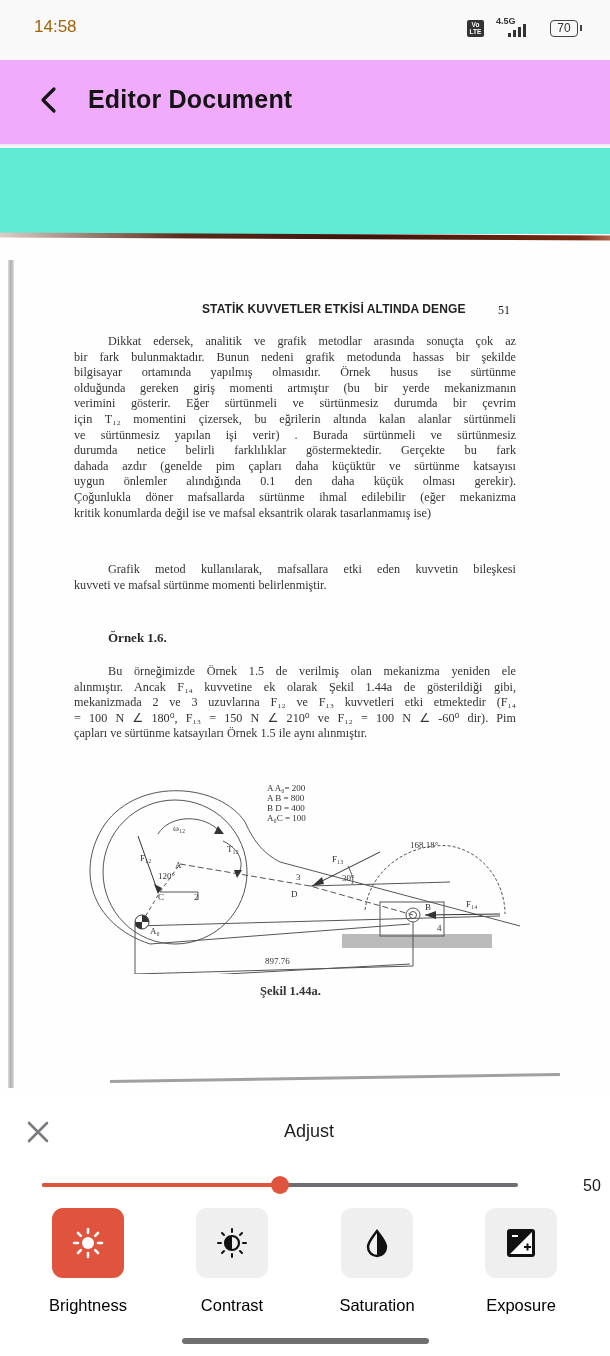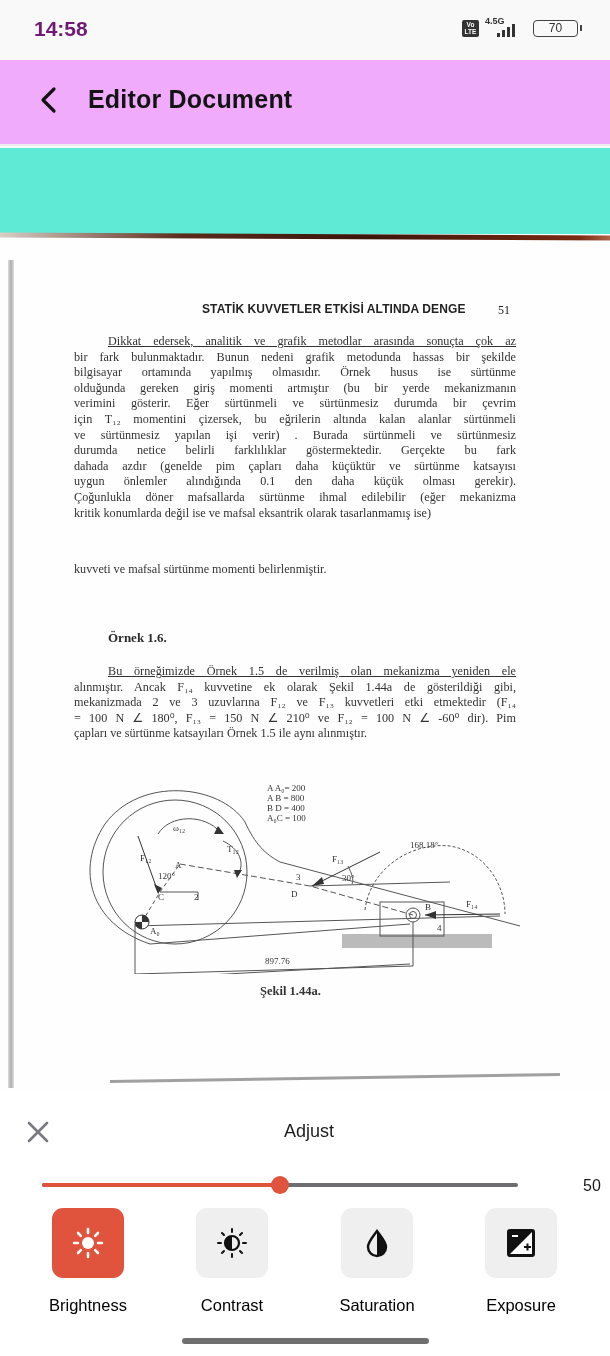--- a/index.html
+++ b/index.html
@@ -1,43 +1,43 @@
 <!DOCTYPE html>
 <html><head>
 <meta charset="utf-8">
 <style>
   * { box-sizing: border-box; margin: 0; padding: 0; }
   html, body { width: 610px; height: 1356px; overflow: hidden; background: #f9f9f9; font-family: "Liberation Sans", sans-serif; }
   .status-bar { position: absolute; left: 0; top: 0; width: 610px; height: 60px; background: #f9f9f9; }
-  .status-time { position: absolute; left: 34px; top: 17px; font-size: 21px; color: #701a75; font-family: "Liberation Sans", sans-serif; font-weight: bold; }
-  .status-icons { position: absolute; right: 32px; top: 18px; display: flex; align-items: center; gap: 6px; }
+  .status-time { position: absolute; left: 34px; top: 17px; font-size: 17px; color: #a16207; font-family: "Liberation Sans", sans-serif; }
+  .status-icons { position: absolute; right: 32px; top: 18px; display: flex; align-items: center; gap: 12px; }
   .volte { width: 17px; height: 17px; background: #333; color: #fff; font-size: 6.5px; line-height: 7.5px; text-align: center; border-radius: 2px; padding-top: 1px; font-weight: bold; }
   .net { position: relative; width: 42px; height: 20px; }
   .net-label { position: absolute; left: 0; top: -2px; font-size: 9px; font-weight: bold; color: #333; }
   .bars { position: absolute; left: 12px; bottom: 1px; display: flex; align-items: flex-end; gap: 2px; }
   .bars span { display: block; width: 3px; background: #333; }
-  .battery { position: relative; width: 45px; height: 17px; border: 1.6px solid #444; border-radius: 4px; font-size: 12px; text-align: center; line-height: 14px; color: #333; }
+  .battery { position: relative; width: 28px; height: 17px; border: 1.6px solid #444; border-radius: 4px; font-size: 12px; text-align: center; line-height: 14px; color: #333; }
   .battery::after { content: ""; position: absolute; right: -5px; top: 4px; width: 2px; height: 6px; background: #444; }
 
   .app-bar { position: absolute; left: 0; top: 60px; width: 610px; height: 86px; background: #f0abfc; border-bottom: 2px solid #ececec; }
   .back-btn { position: absolute; left: 30px; top: 22px; width: 36px; height: 36px; display: flex; align-items: center; justify-content: center; cursor: pointer; }
   .page-title { position: absolute; left: 88px; top: 25px; font-size: 25px; font-weight: bold; color: #141414; letter-spacing: 0.2px; }
 
   .doc-area { position: absolute; left: 0; top: 148px; width: 610px; height: 942px; background: #5eead4; overflow: hidden; }
   .doc-page { position: absolute; left: 0; top: 86px; width: 610px; height: 856px; background: #fefefe; }
   .page-edge-top { position: absolute; left: 0; top: 0; width: 610px; height: 5px; background: linear-gradient(90deg, #d9cfc8 0%, #5a2a1a 30%, #3a150a 60%, #7a2a12 95%, #b0664a 100%); transform: skewY(0.3deg); }
   .page-spine { position: absolute; left: 8px; top: 26px; width: 6px; height: 828px; background: linear-gradient(90deg, #d7d7d7, #9f9f9f 50%, #dddddd); opacity: 0.85; }
   .page-bottom-edge { position: absolute; left: 110px; top: 846px; width: 450px; height: 3px; background: #777; transform: rotate(-0.9deg); transform-origin: left; opacity: 0.7; }
 
   .running-head { position: absolute; left: 202px; top: 68px; font-size: 12px; font-weight: bold; color: #222; letter-spacing: 0.1px; white-space: nowrap; }
   .page-num { position: absolute; left: 498px; top: 69px; font-family: "Liberation Serif", serif; font-size: 12px; color: #222; }
   .para { position: absolute; left: 74px; width: 442px; font-family: "Liberation Serif", serif; font-size: 12.2px; line-height: 15.6px; color: #333; text-align: justify; }
   .para .ln { display: block; white-space: nowrap; text-align-last: justify; }
   .para .ln.last { text-align-last: left; }
-  .para .ln.indent { padding-left: 34px; text-decoration: underline; }
+  .para .ln.indent { padding-left: 34px; }
   .example-title { position: absolute; left: 108px; top: 396px; font-family: "Liberation Serif", serif; font-weight: bold; font-size: 13px; color: #2a2a2a; }
   .figure { position: absolute; left: 80px; top: 540px; width: 460px; height: 200px; }
   .fig-caption { position: absolute; left: 260px; top: 750px; font-family: "Liberation Serif", serif; font-weight: bold; font-size: 12.5px; color: #333; }
 
   .bottom-panel { position: absolute; left: 0; top: 1090px; width: 610px; height: 266px; background: #ffffff; }
   .close-btn { position: absolute; left: 24px; top: 28px; width: 28px; height: 28px; cursor: pointer; }
   .panel-title { position: absolute; left: 4px; width: 610px; top: 31px; text-align: center; font-size: 18px; color: #1c1c1c; }
   .slider { position: absolute; left: 42px; top: 86px; width: 476px; height: 18px; cursor: pointer; }
   .slider-track { position: absolute; left: 0; top: 7px; width: 476px; height: 4px; background: #6d6d72; border-radius: 2px; }
   .slider-fill { position: absolute; left: 0; top: 7px; height: 4px; background: #e0533c; border-radius: 2px; }
@@ -96,20 +96,21 @@
       <span class="ln">için T₁₂ momentini çizersek, bu eğrilerin altında kalan alanlar sürtünmeli</span>
       <span class="ln">ve sürtünmesiz yapılan işi verir) . Burada sürtünmeli ve sürtünmesiz</span>
       <span class="ln">durumda netice belirli farklılıklar göstermektedir. Gerçekte bu fark</span>
       <span class="ln">dahada azdır (genelde pim çapları daha küçüktür ve sürtünme katsayısı</span>
       <span class="ln">uygun önlemler alındığında 0.1 den daha küçük olması gerekir).</span>
       <span class="ln">Çoğunlukla döner mafsallarda sürtünme ihmal edilebilir (eğer mekanizma</span>
       <span class="ln last">kritik konumlarda değil ise ve mafsal eksantrik olarak tasarlanmamış ise)</span>
     </div>
 
     <div class="para" style="top:328px">
+      <span class="ln indent">Grafik metod kullanılarak, mafsallara etki eden kuvvetin bileşkesi</span>
       <span class="ln last">kuvveti ve mafsal sürtünme momenti belirlenmiştir.</span>
     </div>
 
     <div class="example-title">Örnek 1.6.</div>
 
     <div class="para" style="top:430px">
       <span class="ln indent">Bu örneğimizde Örnek 1.5 de verilmiş olan mekanizma yeniden ele</span>
       <span class="ln">alınmıştır. Ancak F₁₄ kuvvetine ek olarak Şekil 1.44a de gösterildiği gibi,</span>
       <span class="ln">mekanizmada 2 ve 3 uzuvlarına F₁₂ ve F₁₃ kuvvetleri etki etmektedir (F₁₄</span>
       <span class="ln">= 100 N ∠ 180⁰, F₁₃ = 150 N ∠ 210⁰ ve F₁₂ = 100 N ∠ -60⁰ dir). Pim</span>

